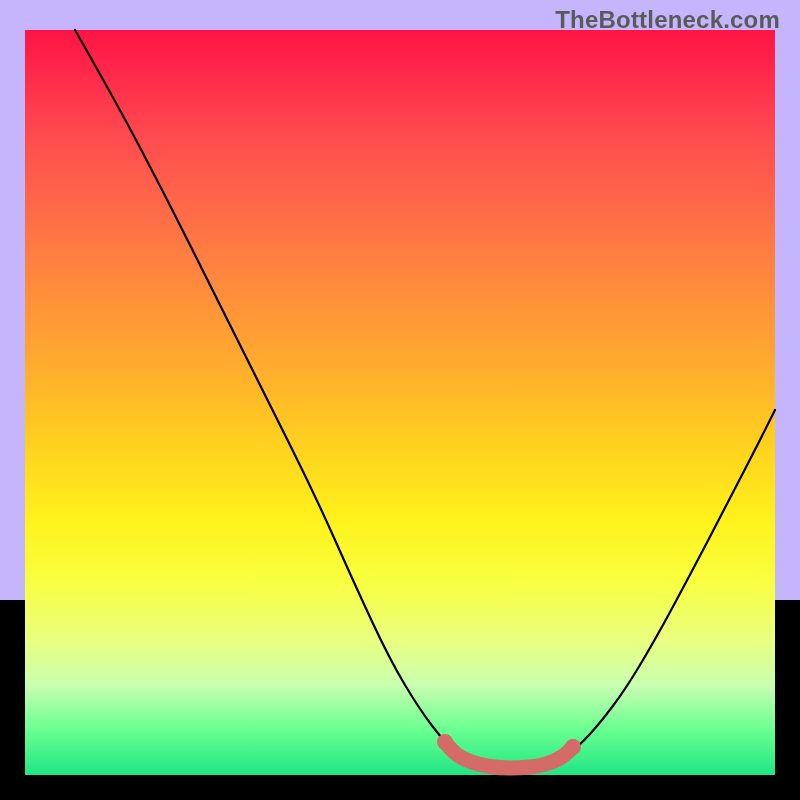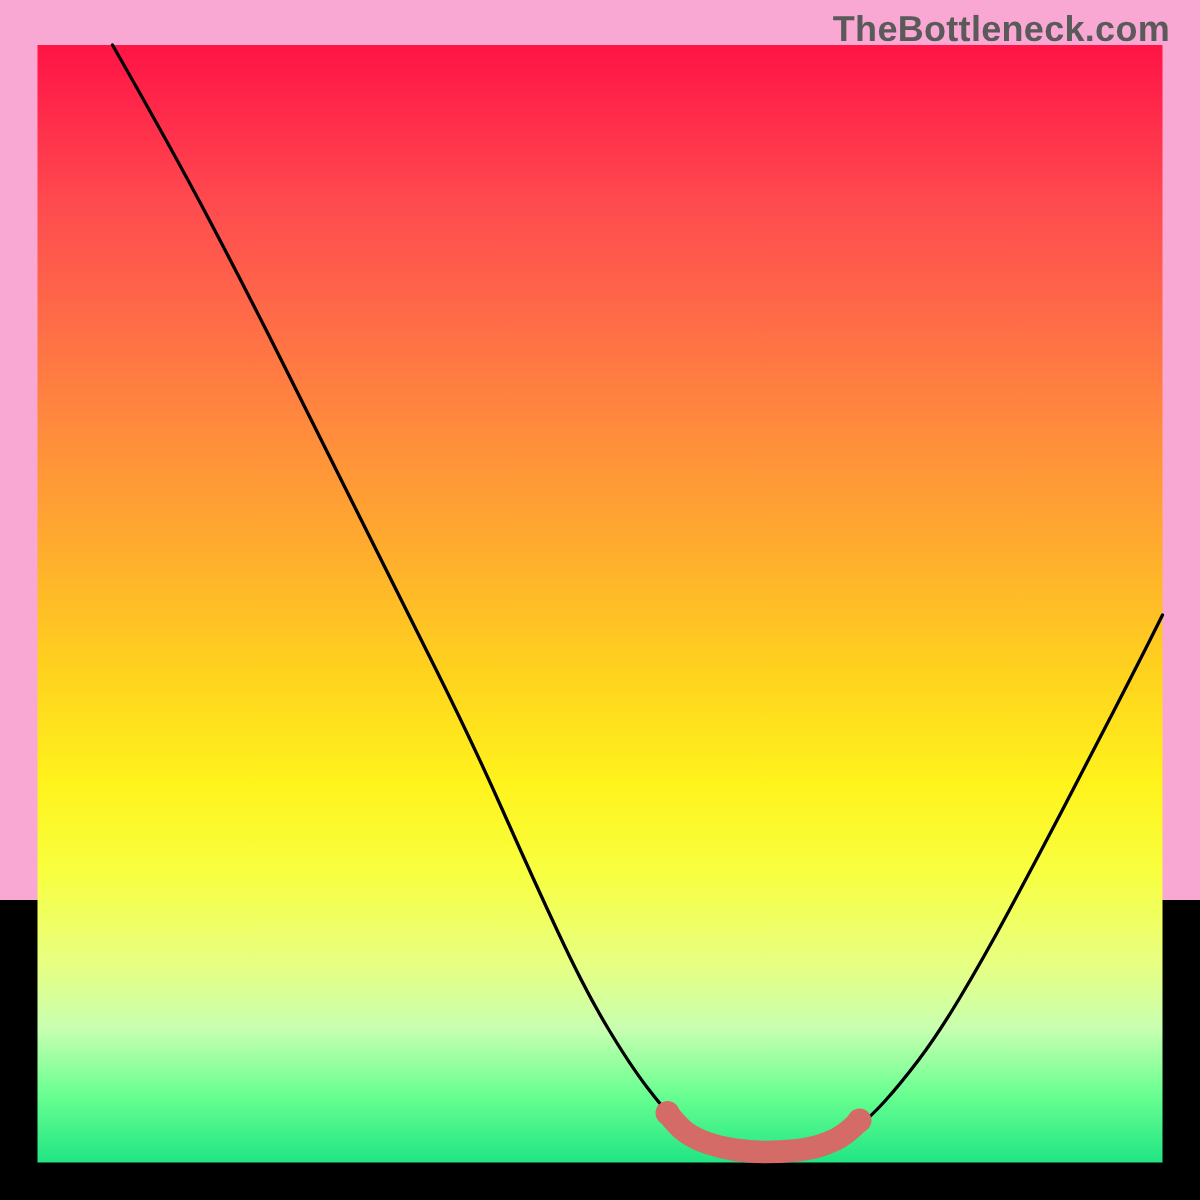--- a/index.html
+++ b/index.html
@@ -1,21 +1,21 @@
 <!DOCTYPE html>
 <html><head>
 <meta charset="utf-8">
 <style>
   * { margin: 0; padding: 0; box-sizing: border-box; }
   html, body { width: 800px; height: 800px; background: #000; overflow: hidden; }
   .container {
     position: relative;
     width: 800px;
     height: 600px;
-    background: #f9a8d4;
+    background: #c4b5fd;
   }
   .watermark {
     position: absolute;
     top: 6px;
     right: 20px;
     font-family: Arial, Helvetica, sans-serif;
     font-size: 24px;
     font-weight: bold;
     color: #5a5a5a;
     z-index: 10;

